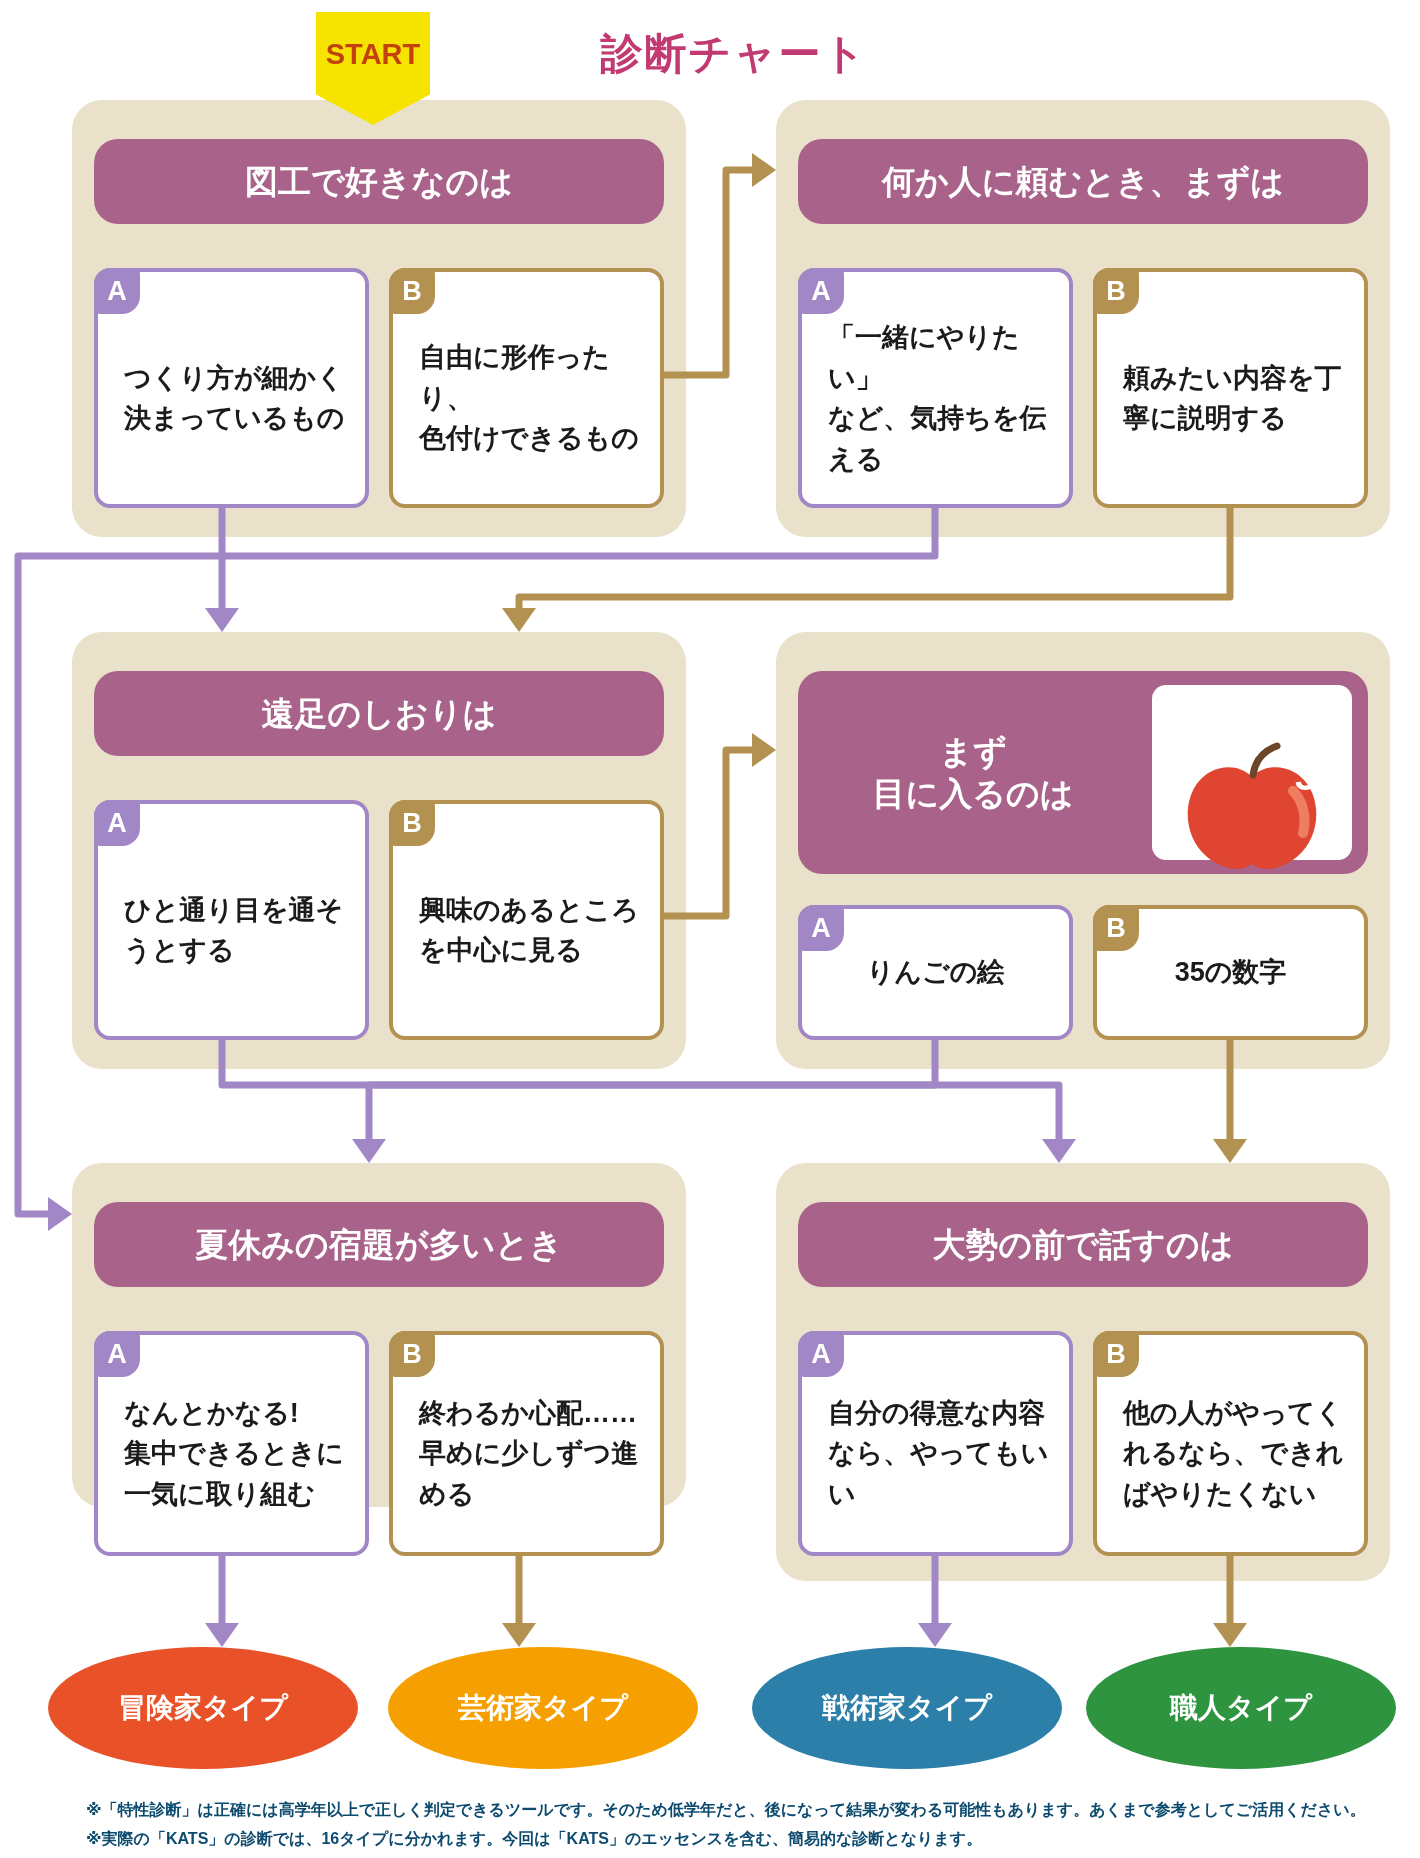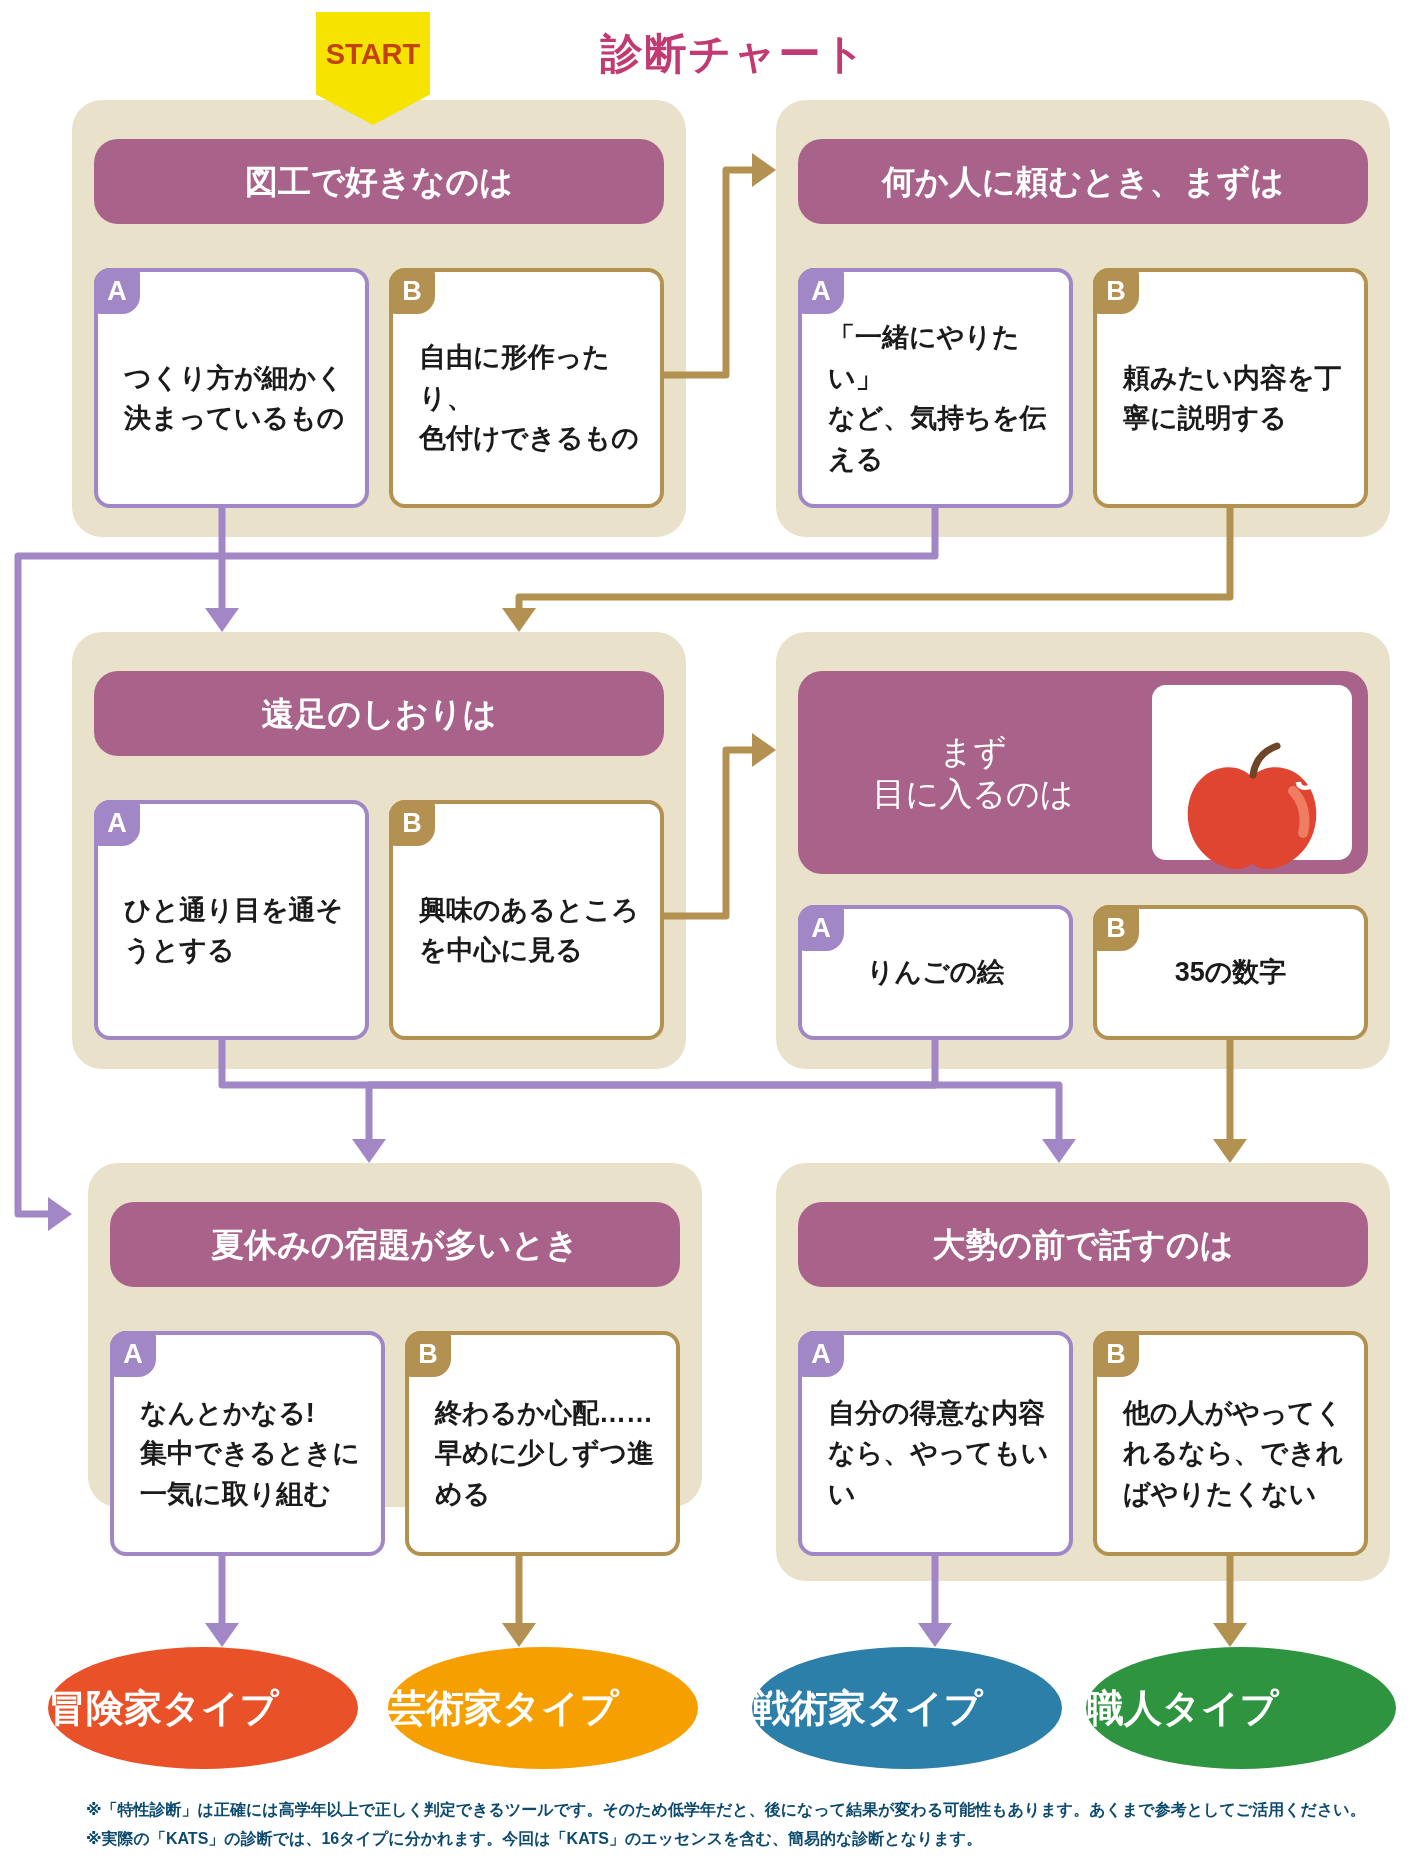--- a/index.html
+++ b/index.html
@@ -20,21 +20,21 @@
   .group { position:absolute; width:614px; background:#e9e1c9; border-radius:30px; z-index:1; }
   .q-header {
     position:absolute; left:22px; right:22px; top:30px; height:85px; background:#a9638a;
     border-radius:24px; color:#fff; display:flex; align-items:center; justify-content:center;
     text-align:center; font-size:33px; font-weight:700; white-space:pre-line; line-height:1.25;margin-top:9px;
   }
   .q-header.tall { height:203px; }
   .q4-header-text {
     position:absolute; left:20px; right:240px; top:0; bottom:0;
     display:flex; align-items:center; justify-content:center;
-    white-space:pre-line; text-align:center; font-size:33px; font-weight:400;
+    white-space:pre-line; text-align:center; font-size:33px; font-weight:700;
   }
   .apple-box {
     position:absolute; right:16px; top:14px; width:200px; height:175px; background:#fff;
     border-radius:14px; display:flex; align-items:center; justify-content:center;
   }
   .apple-wrap { position:relative; width:170px; height:150px; }
   .apple-num {
     position:absolute; left:0; right:0; top:50%; transform:translateY(-40%);
     text-align:right; font-size:38px; font-weight:700; color:#fff;
   }
@@ -53,22 +53,22 @@
     border-radius:16px 6px 18px 6px; display:flex; align-items:center; justify-content:center;
     font-size:27px; font-weight:700; color:#fff;
   }
   .opt-a .badge { background:#a287c6; }
   .opt-b .badge { background:#b39151; }
   .opt.short { top:273px; height:135px; justify-content:center; }
   .opt.short .opt-text { padding:10px; text-align:center; }
   .opt.row3 { height:225px; }
   .result {
     position:absolute; top:1647px; width:310px; height:122px; border-radius:50%;
-    display:flex; align-items:center; justify-content:flex-start; color:#fff;
-    font-size:38px; font-weight:700; z-index:1;
+    display:flex; align-items:center; justify-content:center; color:#fff;
+    font-size:28px; font-weight:700; z-index:1;
   }
   .footnotes { position:absolute; left:86px; top:1796px; color:#0c4a6e; }
   .footnotes p { margin:0; font-size:16px; font-weight:700; line-height:1.8; }
   .connectors { position:absolute; left:0; top:0; z-index:5; pointer-events:none; }
   .ln-p { stroke:#a287c6; fill:none; stroke-width:7; stroke-linejoin:round; }
   .ln-g { stroke:#b39151; fill:none; stroke-width:7; stroke-linejoin:round; }
   .ah-p { fill:#a287c6; }
   .ah-g { fill:#b39151; }
 </style>
 </head>
@@ -200,21 +200,21 @@
     <div class="opt opt-a short">
       <span class="badge">A</span>
       <p class="opt-text">りんごの絵</p>
     </div>
     <div class="opt opt-b short">
       <span class="badge">B</span>
       <p class="opt-text">35の数字</p>
     </div>
   </section>
 
-  <section class="group" style="left:88px;top:1163px;height:344px">
+  <section class="group" style="left:72px;top:1163px;height:344px">
     <div class="q-header">
       <span>夏休みの宿題が多いとき</span>
     </div>
     <div class="opt opt-a row3">
       <span class="badge">A</span>
       <p class="opt-text">なんとかなる!
 集中できるときに
 一気に取り組む</p>
     </div>
     <div class="opt opt-b row3">

